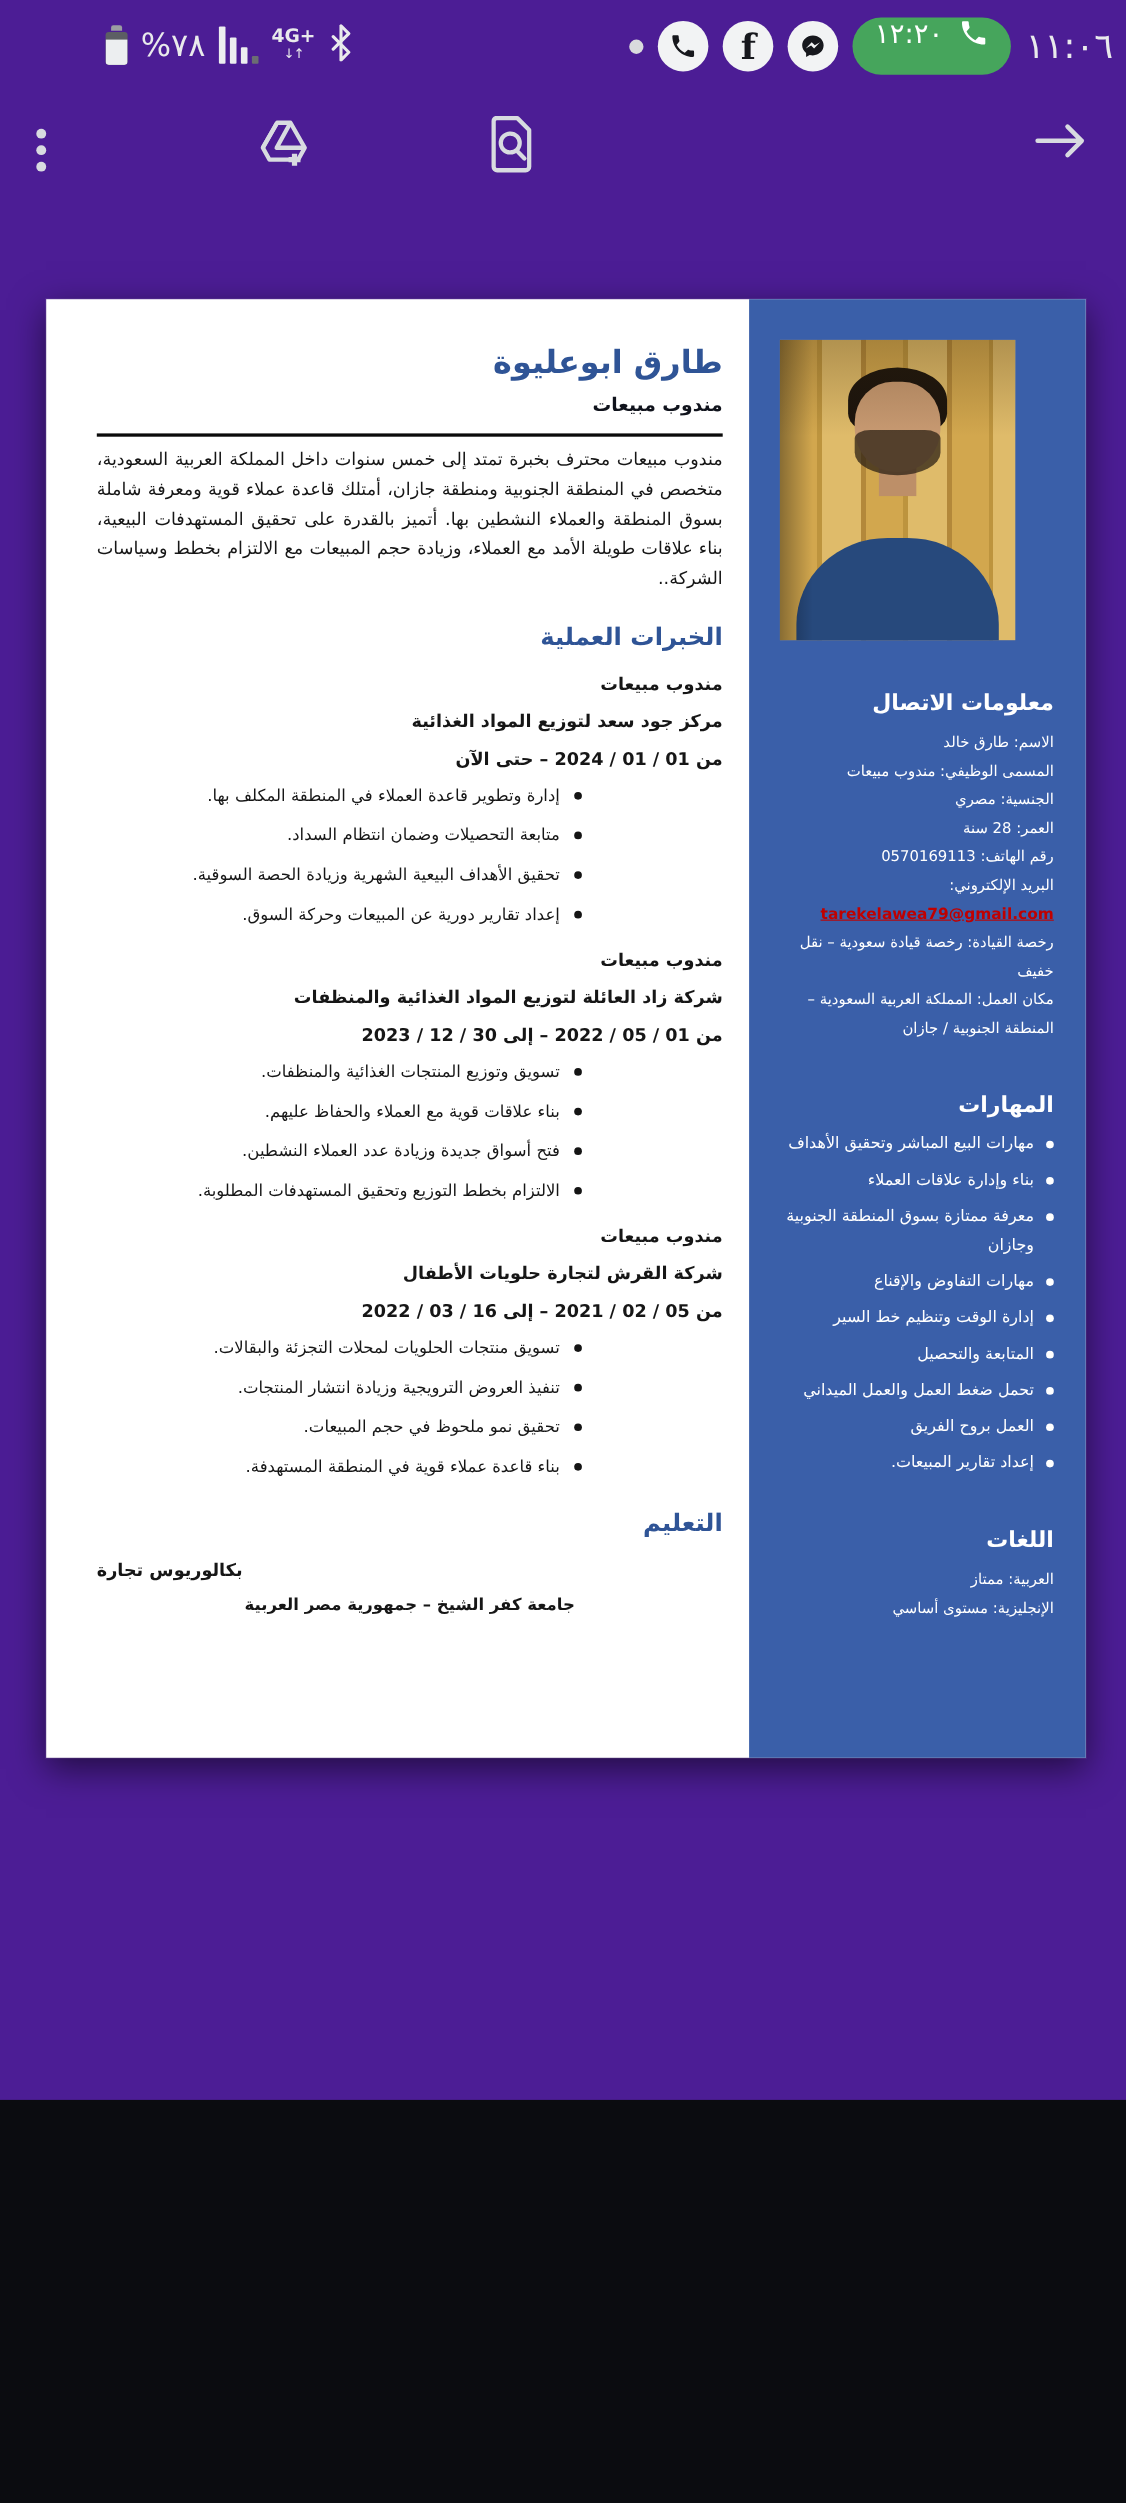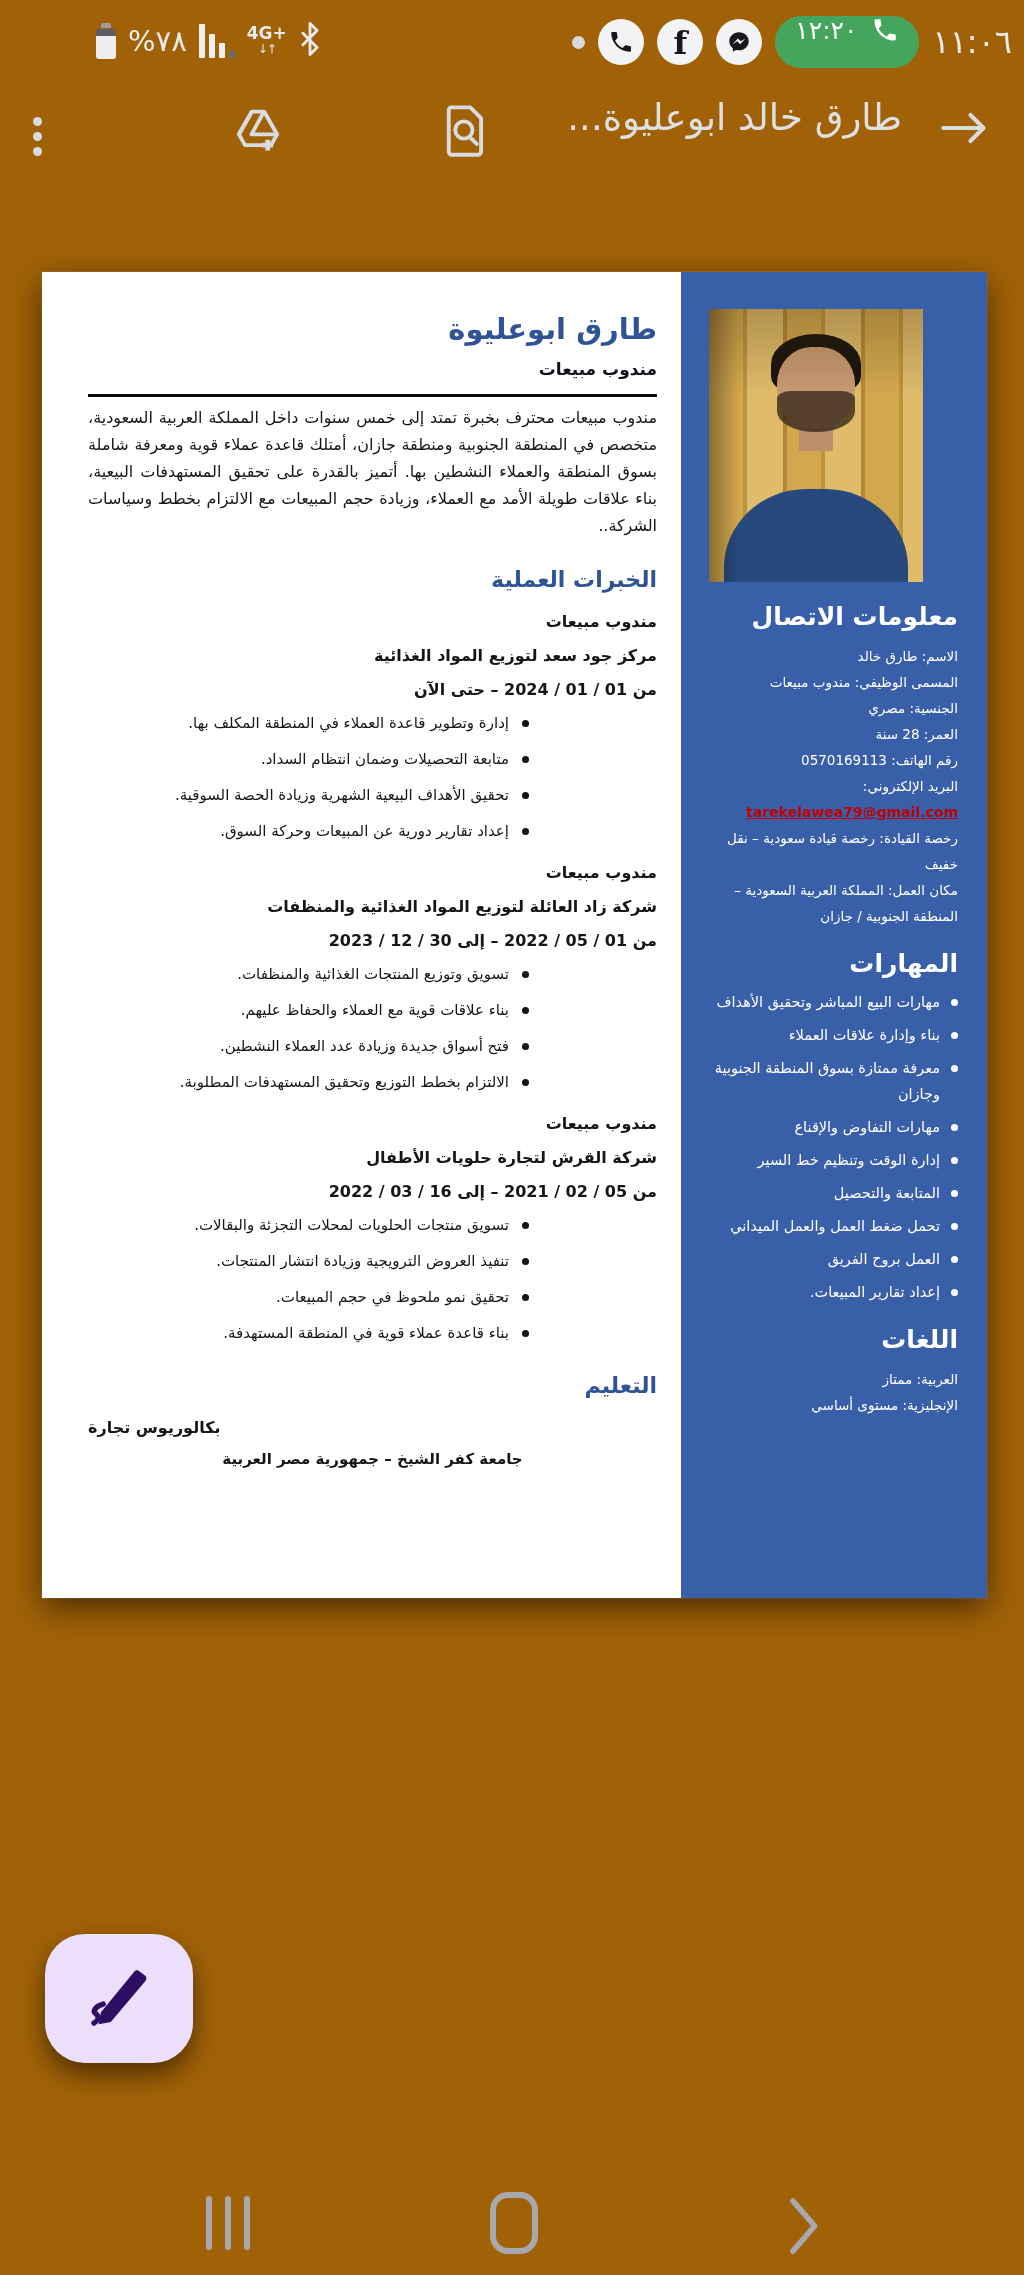--- a/index.html
+++ b/index.html
@@ -1,17 +1,17 @@
 <!DOCTYPE html>
 <html lang="ar"><head>
 <meta charset="utf-8">
 <style>
   html,body{margin:0;padding:0;background:#0b0c10;}
   *{box-sizing:border-box;font-family:"DejaVu Sans",sans-serif;}
-  .screen{position:relative;width:1024px;height:2275px;background:#a16207;margin:0 auto;overflow:hidden;}
+  .screen{position:relative;width:1024px;height:1909px;background:#4c1d95;margin:0 auto;overflow:hidden;}
 
   
   .sb-left{position:absolute;left:96px;top:22px;display:flex;align-items:center;gap:12px;color:#e9eaec;}
   .sb-right{position:absolute;right:12px;top:16px;display:flex;align-items:center;gap:13px;color:#e9eaec;}
   .batt{position:relative;width:20px;height:36px;}
   .batt .tip{position:absolute;top:0;left:5px;width:10px;height:5px;background:#9b9da2;border-radius:2px 2px 0 0;}
   .batt .body{position:absolute;top:6px;left:0;width:20px;height:30px;background:#5c5e64;border-radius:3px;overflow:hidden;}
   .batt .fill{position:absolute;bottom:0;left:0;width:100%;height:78%;background:#eceef0;}
   .sb-pct{font-size:29px;letter-spacing:1px;}
   .sigbars{display:flex;align-items:flex-end;gap:4px;height:34px;}
@@ -57,21 +57,21 @@
   
   .sidebar{position:absolute;right:0;top:0;width:306px;height:100%;background:#3a5fa9;padding:37px 29px 0 20px;direction:rtl;color:#fff;}
   .photo{position:relative;width:214px;height:273px;margin:0 35px 0 auto;overflow:hidden;
          background:repeating-linear-gradient(90deg,#d2a74e 0 34px,#bd943e 34px 38px,#dfbb6a 38px 74px,#b3883a 74px 78px);}
   .photo::after{content:"";position:absolute;inset:0;background:linear-gradient(180deg,rgba(60,40,10,.28),rgba(0,0,0,0) 32%),linear-gradient(90deg,rgba(0,0,0,.35),rgba(0,0,0,0) 14%);}
   .ph-hair{position:absolute;top:9%;left:29%;width:42%;height:22%;background:#1a130d;border-radius:50% 50% 30% 30%;}
   .ph-face{position:absolute;top:14%;left:32%;width:36%;height:30%;background:#c89a72;border-radius:45% 45% 48% 48%;}
   .ph-beard{position:absolute;top:30%;left:32%;width:36%;height:15%;background:rgba(45,33,22,.75);border-radius:20% 20% 55% 55%;}
   .ph-neck{position:absolute;top:42%;left:42%;width:16%;height:10%;background:#bd8f68;}
   .ph-shirt{position:absolute;bottom:-2%;left:7%;width:86%;height:36%;background:#27497c;border-radius:45% 45% 0 0/80% 80% 0 0;}
-  .sidebar h3{margin:20px 0 0;font-size:25px;font-weight:700;}
+  .sidebar h3{margin:44px 0 0;font-size:20px;font-weight:700;}
   .contact{margin-top:12px;text-align:right;}
   .cl{margin:0;font-size:13.5px;line-height:26px;}
   .email{display:block;font-size:14px;line-height:26px;color:#c00000;font-weight:700;text-decoration:underline;word-break:break-all;}
   .skills{list-style:none;margin:11px 0 0;padding:0;}
   .skills li{display:flex;font-size:14.5px;line-height:26px;margin-bottom:7px;}
   .skills li::before{content:"";flex:none;width:7px;height:7px;border-radius:50%;background:#fff;margin-top:10px;margin-left:11px;}
   .langs{margin-top:12px;}
 
   
   .fab{position:absolute;left:45px;top:1934px;width:148px;height:129px;border:none;border-radius:40px;background:#ebdffb;cursor:pointer;display:flex;align-items:center;justify-content:center;box-shadow:0 12px 26px rgba(0,0,0,.5);}
@@ -149,21 +149,20 @@
         <path d="M16.5 16.5v5M14 19h5" stroke-width="2.2"></path>
       </svg>
   </button>
   <button class="appbar-btn find-btn">
     <svg width="44" height="56" viewBox="0 0 20 26" fill="none" stroke="#d8dbe0" stroke-width="1.8">
         <path d="M3 2.5h9l5 5V23a1.5 1.5 0 0 1-1.5 1.5h-12A1.5 1.5 0 0 1 2 23V4A1.5 1.5 0 0 1 3 2.5z" stroke-linejoin="round"></path>
         <circle cx="9" cy="13" r="4"></circle>
         <path d="M12 16.5 15 19.5" stroke-linecap="round"></path>
       </svg>
   </button>
-  <div class="appbar-title" dir="rtl">طارق خالد ابوعليوة...</div>
   <button class="appbar-btn back-btn">
     <svg width="52" height="44" viewBox="0 0 40 34" fill="none" stroke="#d8dbe0" stroke-width="3.2" stroke-linecap="round" stroke-linejoin="round">
         <path d="M4 17h31M25 7l10 10-10 10"></path>
       </svg>
   </button>
 
   <div class="page">
 
     <section class="main">
       <h1>طارق ابوعليوة</h1>

